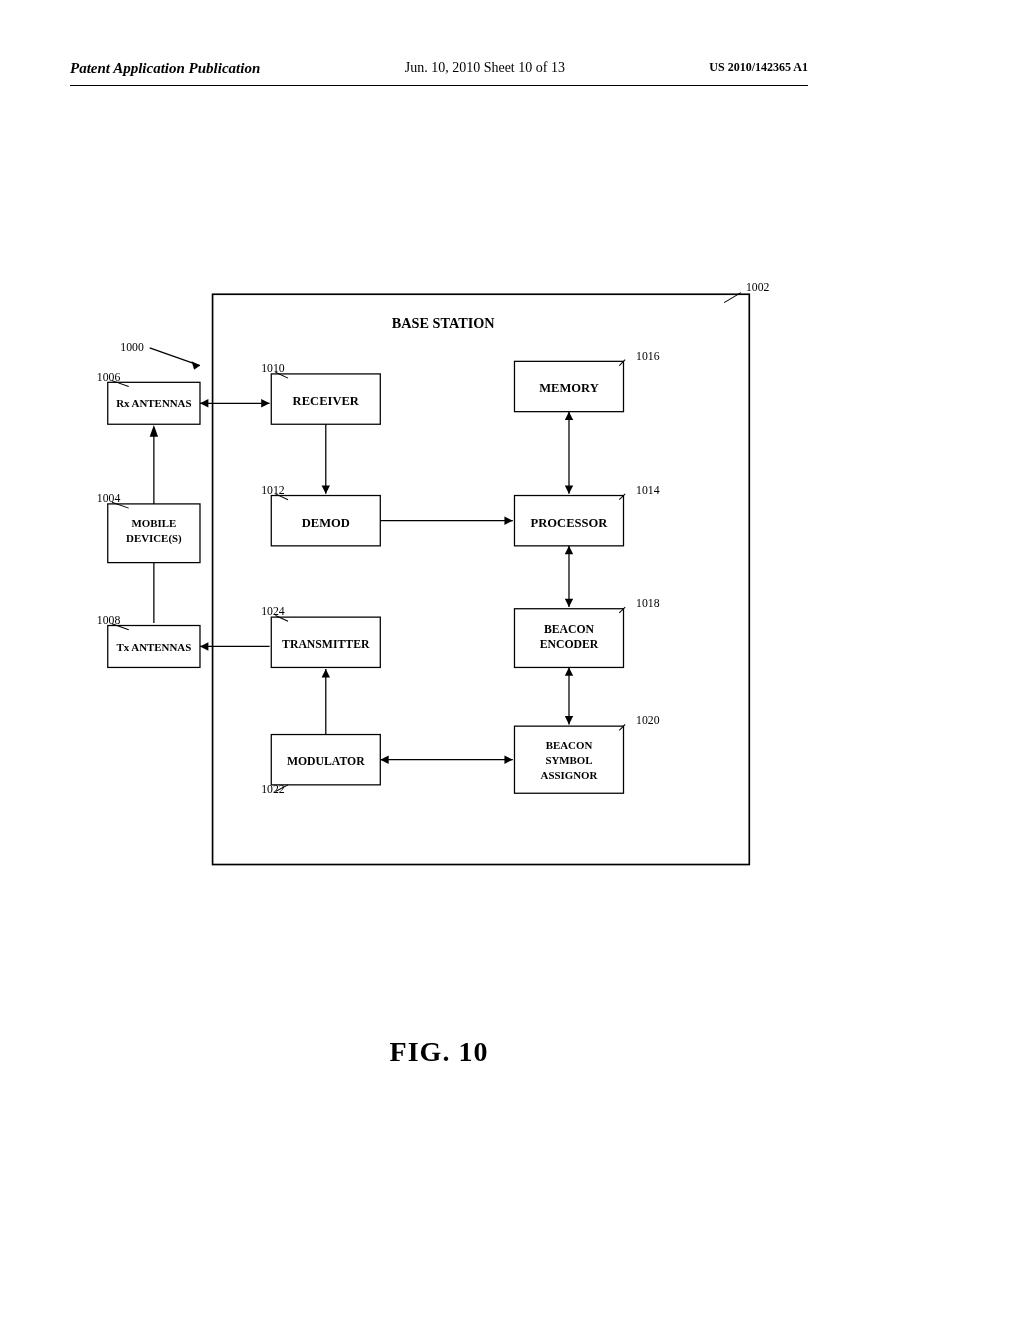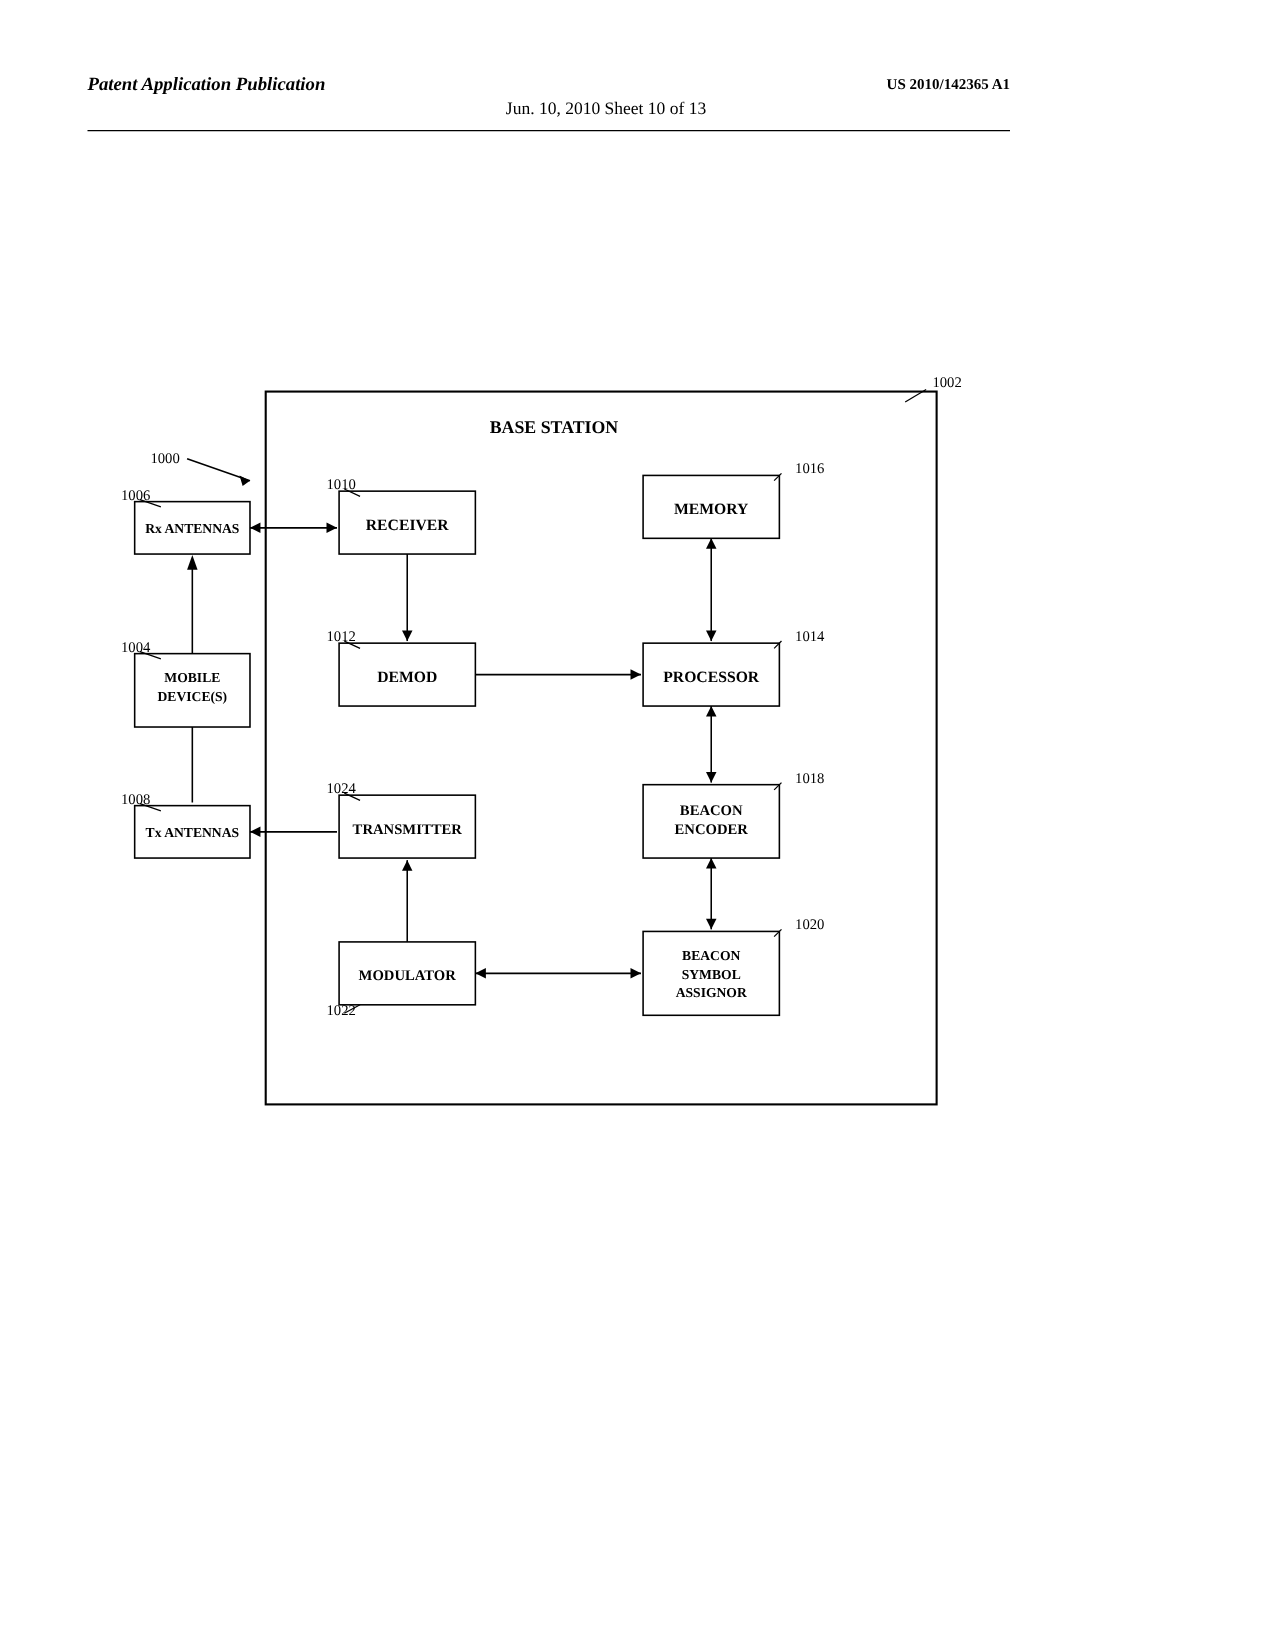--- a/index.html
+++ b/index.html
@@ -30,21 +30,20 @@
       padding-bottom: 8px;
     }
     .header-left {
       font-size: 15px;
       font-style: italic;
       font-weight: bold;
     }
     .header-center {
       font-size: 14px;
       text-align: center;
-      margin-top: 20px;
     }
     .header-right {
       font-size: 12px;
       font-weight: bold;
     }
 
     
     .diagram-area {
       position: relative;
       width: 100%;
@@ -190,13 +189,14 @@
 
       <line x1="155" y1="500" x2="238" y2="500" stroke="#000" stroke-width="1.5"></line>
       <polygon points="155,500 165,495 165,505" fill="#000"></polygon>
 
       <line x1="305" y1="605" x2="305" y2="527" stroke="#000" stroke-width="1.5"></line>
       <polygon points="305,527 300,537 310,537" fill="#000"></polygon>
 
     </svg>
   </div>
 
+  <div class="fig-label">FIG. 10</div>
 </div>
 
 </body></html>

